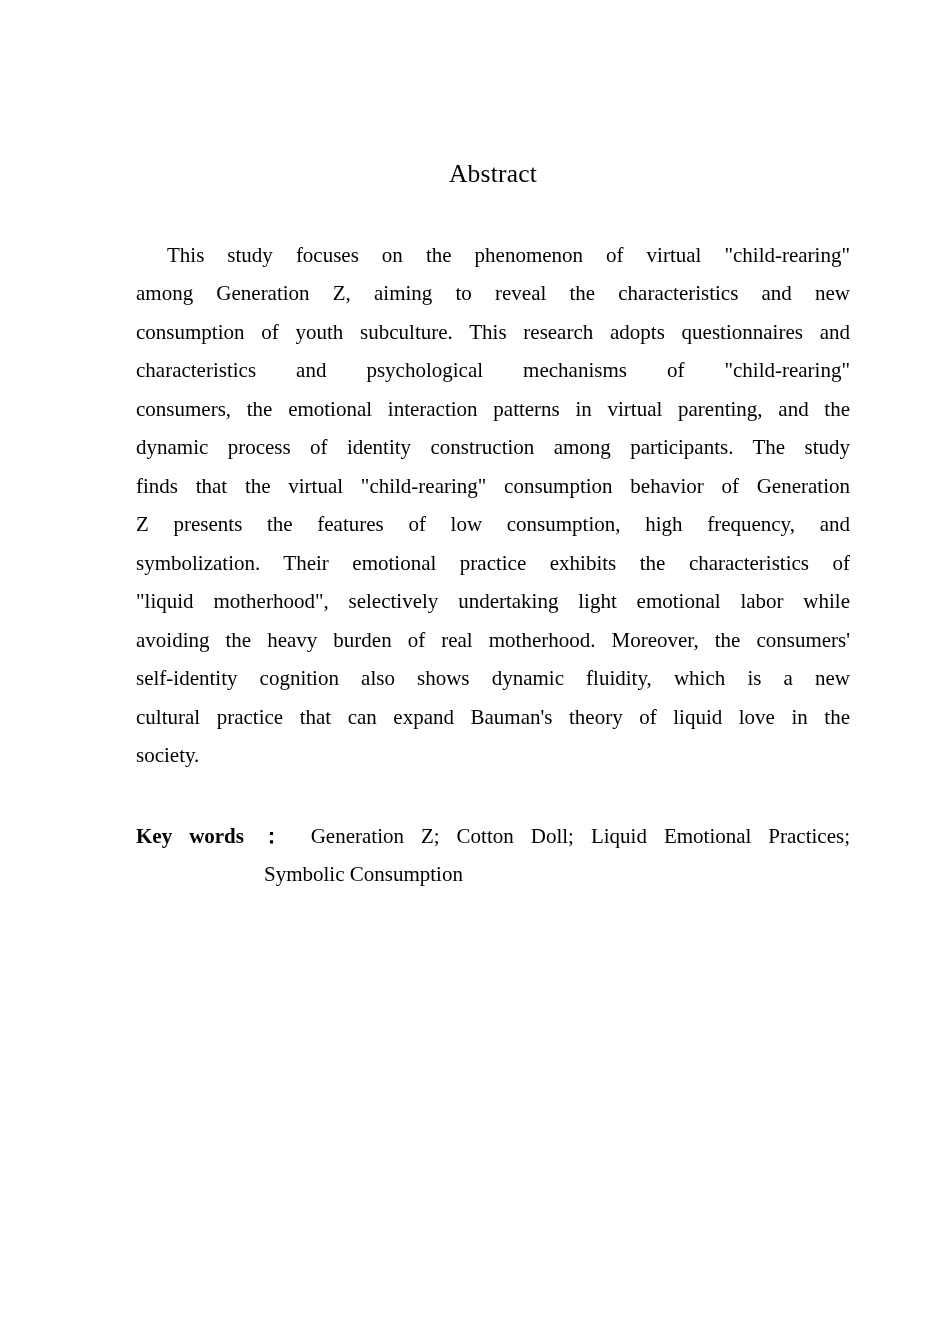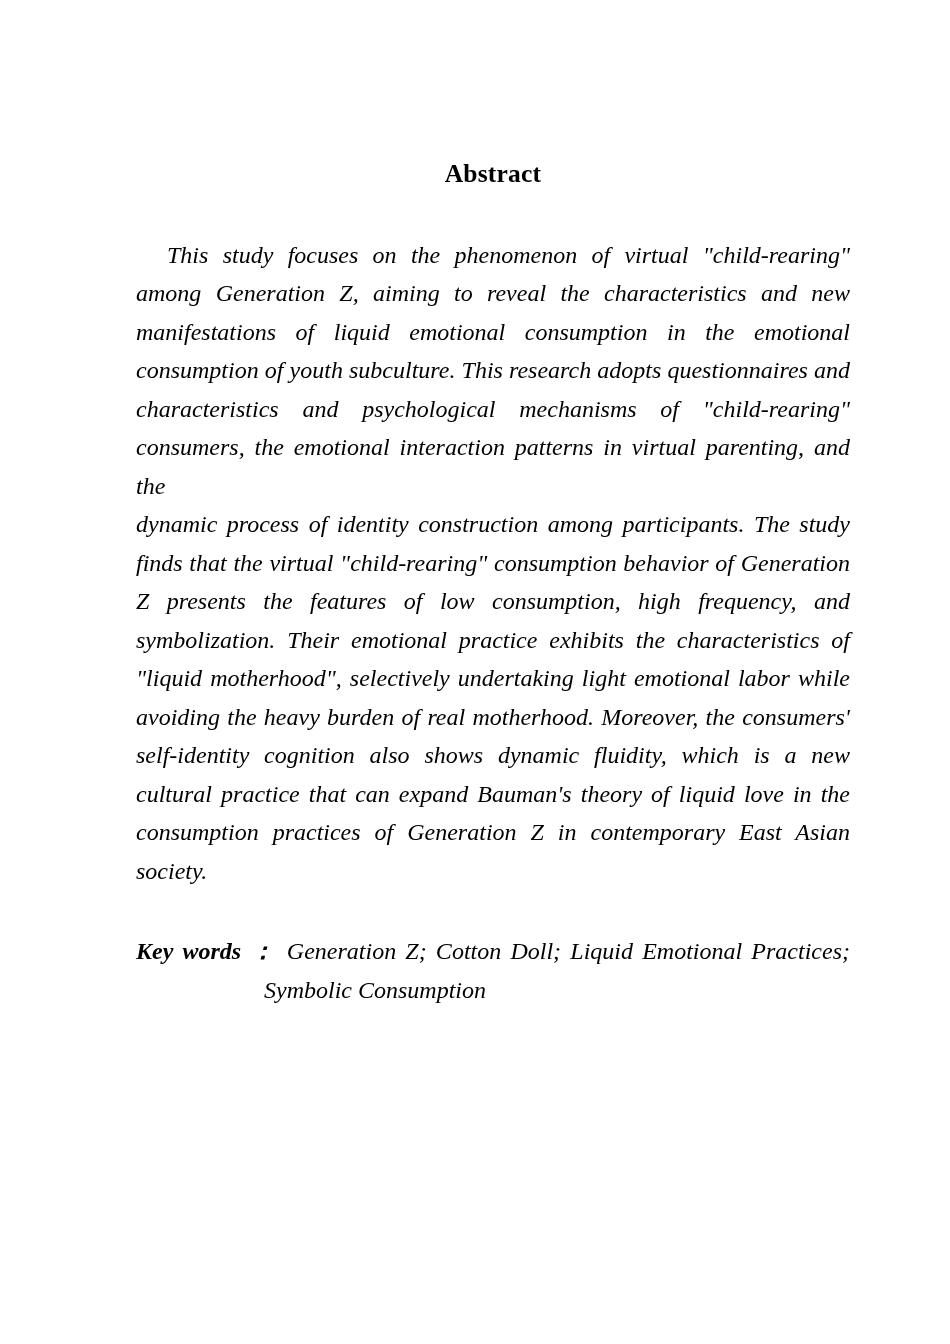--- a/index.html
+++ b/index.html
@@ -17,32 +17,31 @@
     height: 1344px;
     background: #ffffff;
   }
   .content {
     margin-left: 136px;
     width: 714px;
     padding-top: 155px;
   }
   .doc-title {
     font-size: 25.5px;
-    font-weight: bold;
+    font-weight: normal;
     text-align: center;
     line-height: 38.5px;
     margin-bottom: 42px;
     letter-spacing: 0.2px;
   }
   .line {
-    font-size: 24px;
+    font-size: 21px;
     line-height: 38.5px;
     text-align: justify;
     text-align-last: justify;
-    font-style: italic;
   }
   .line.indent { text-indent: 31px; }
   .line.last { text-align: center; text-align-last: left; }
   .keywords { margin-top: 42px; }
   .kw-first { }
   .kw-second {
     text-align: center;
     text-align-last: left;
     padding-left: 128px;
   }
@@ -52,33 +51,31 @@
 <body>
 
 <div class="page">
   <div class="content">
 
     <h1 class="doc-title">Abstract</h1>
 
     <div>
       <div class="line indent">This study focuses on the phenomenon of virtual "child-rearing"</div>
       <div class="line">among Generation Z, aiming to reveal the characteristics and new</div>
-      <div class="line">manifestations of liquid emotional consumption in the emotional</div>
       <div class="line">consumption of youth subculture. This research adopts questionnaires and</div>
       <div class="line">characteristics and psychological mechanisms of "child-rearing"</div>
       <div class="line">consumers, the emotional interaction patterns in virtual parenting, and the</div>
       <div class="line">dynamic process of identity construction among participants. The study</div>
       <div class="line">finds that the virtual "child-rearing" consumption behavior of Generation</div>
       <div class="line">Z presents the features of low consumption, high frequency, and</div>
       <div class="line">symbolization. Their emotional practice exhibits the characteristics of</div>
       <div class="line">"liquid motherhood", selectively undertaking light emotional labor while</div>
       <div class="line">avoiding the heavy burden of real motherhood. Moreover, the consumers'</div>
       <div class="line">self-identity cognition also shows dynamic fluidity, which is a new</div>
       <div class="line">cultural practice that can expand Bauman's theory of liquid love in the</div>
-      <div class="line">consumption practices of Generation Z in contemporary East Asian</div>
       <div class="line last">society.</div>
     </div>
 
     <div class="keywords">
       <div class="line kw-first">
         <span class="bold">Key words</span>
         <span class="bold">：</span>
         <span>Generation Z; Cotton Doll; Liquid Emotional Practices;</span>
       </div>
       <div class="line kw-second">Symbolic Consumption</div>

